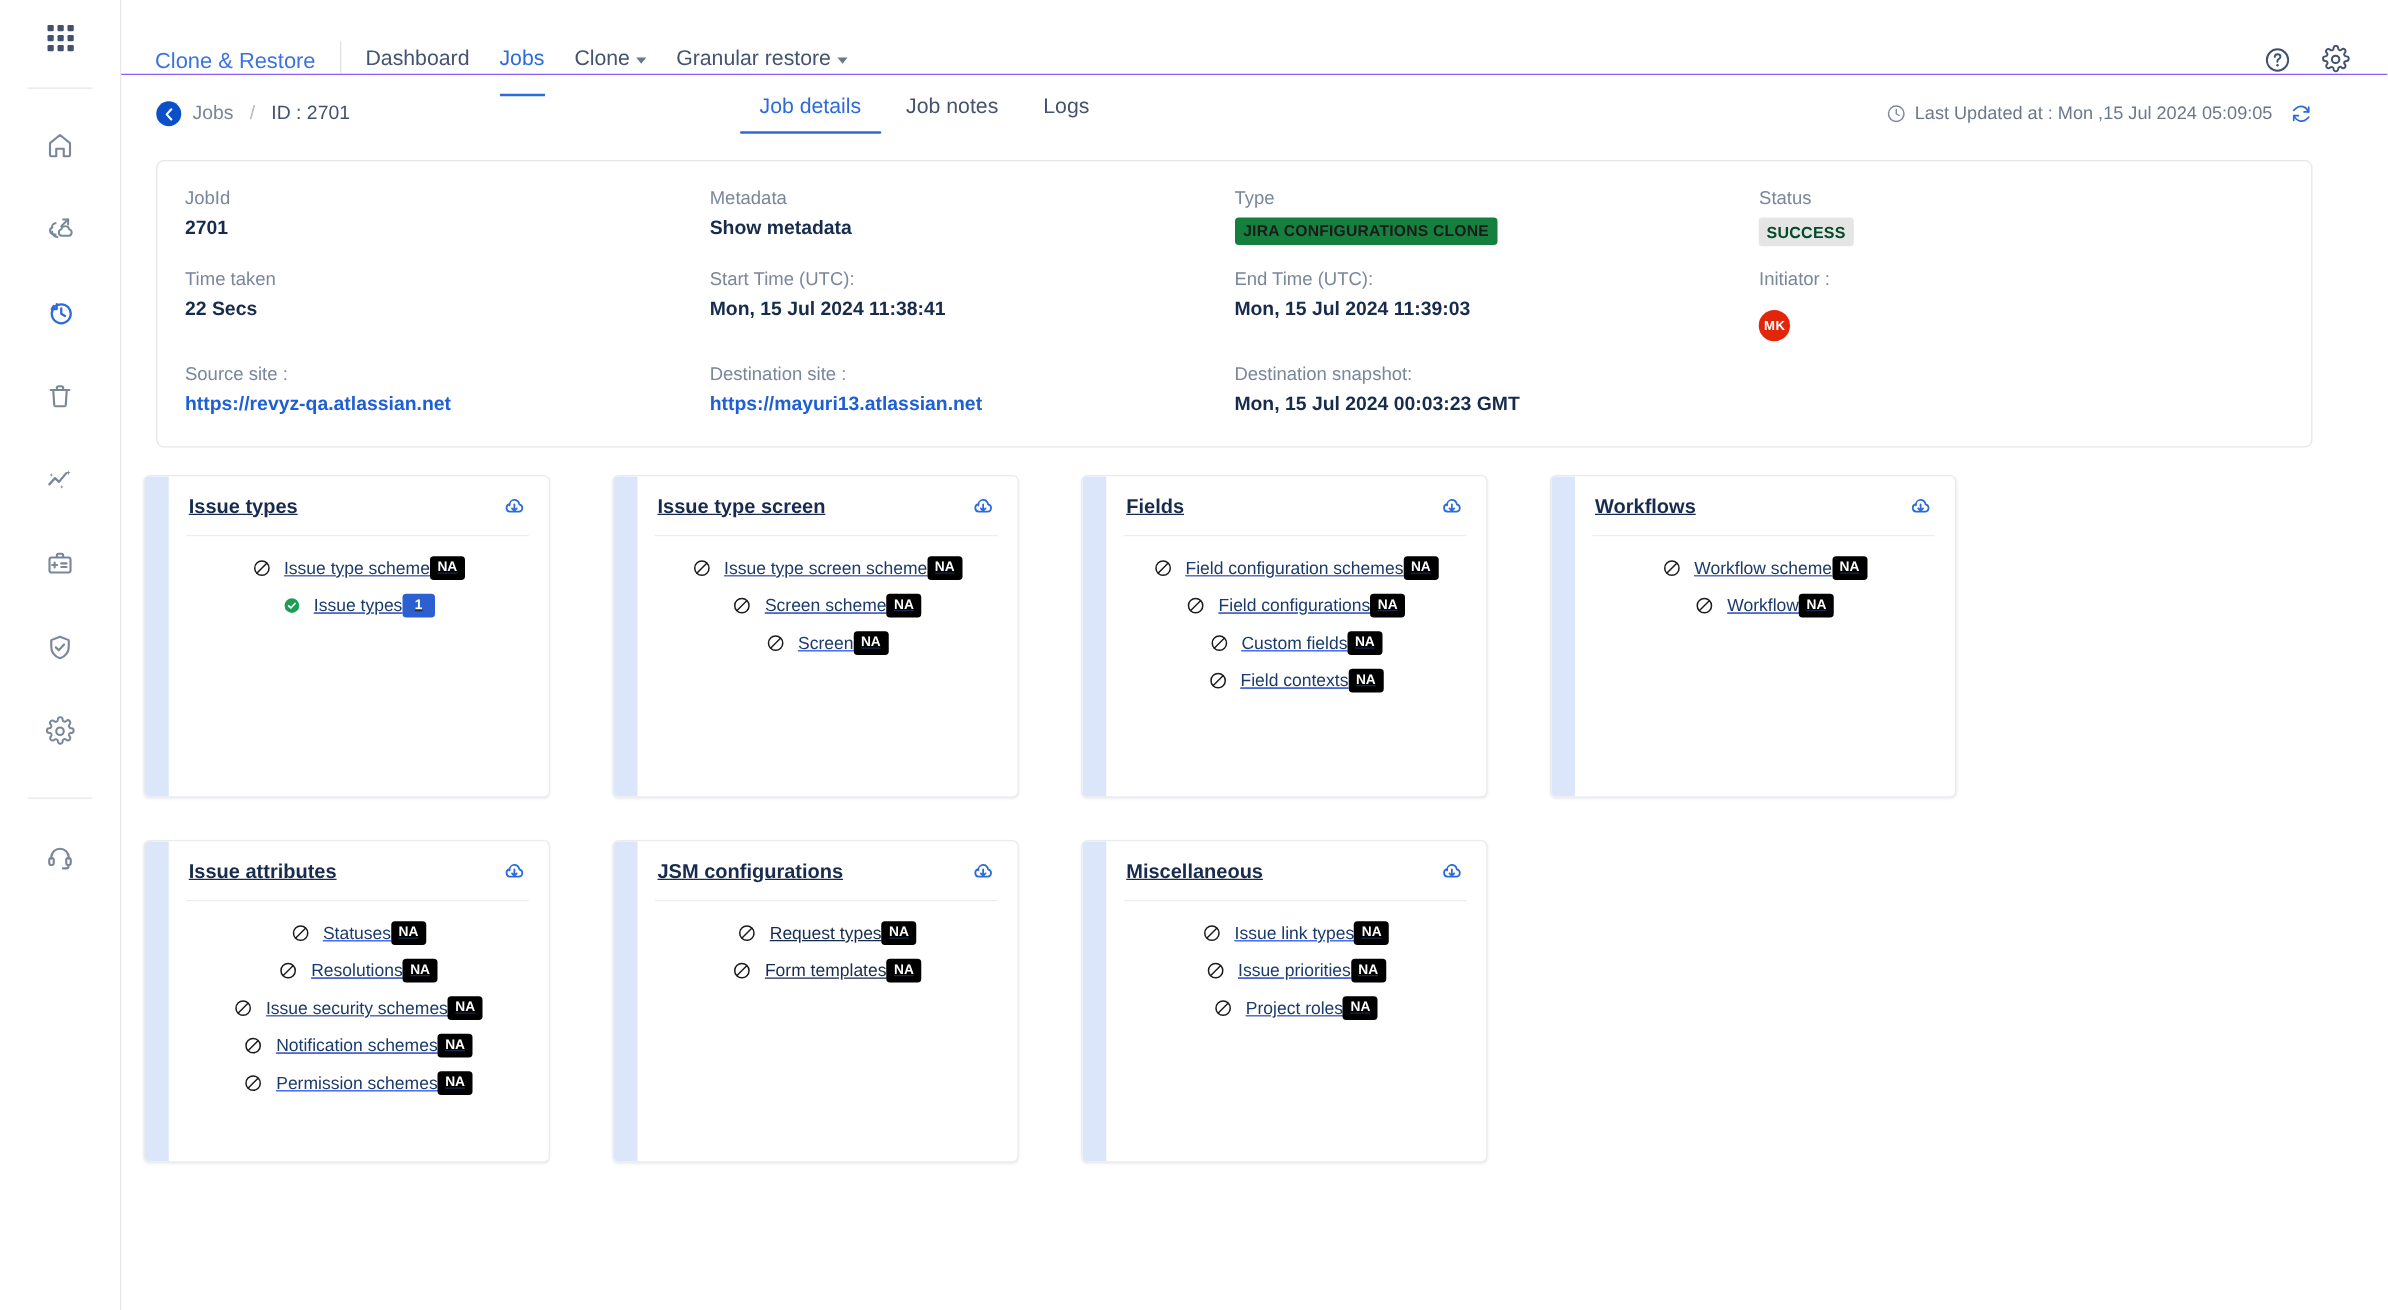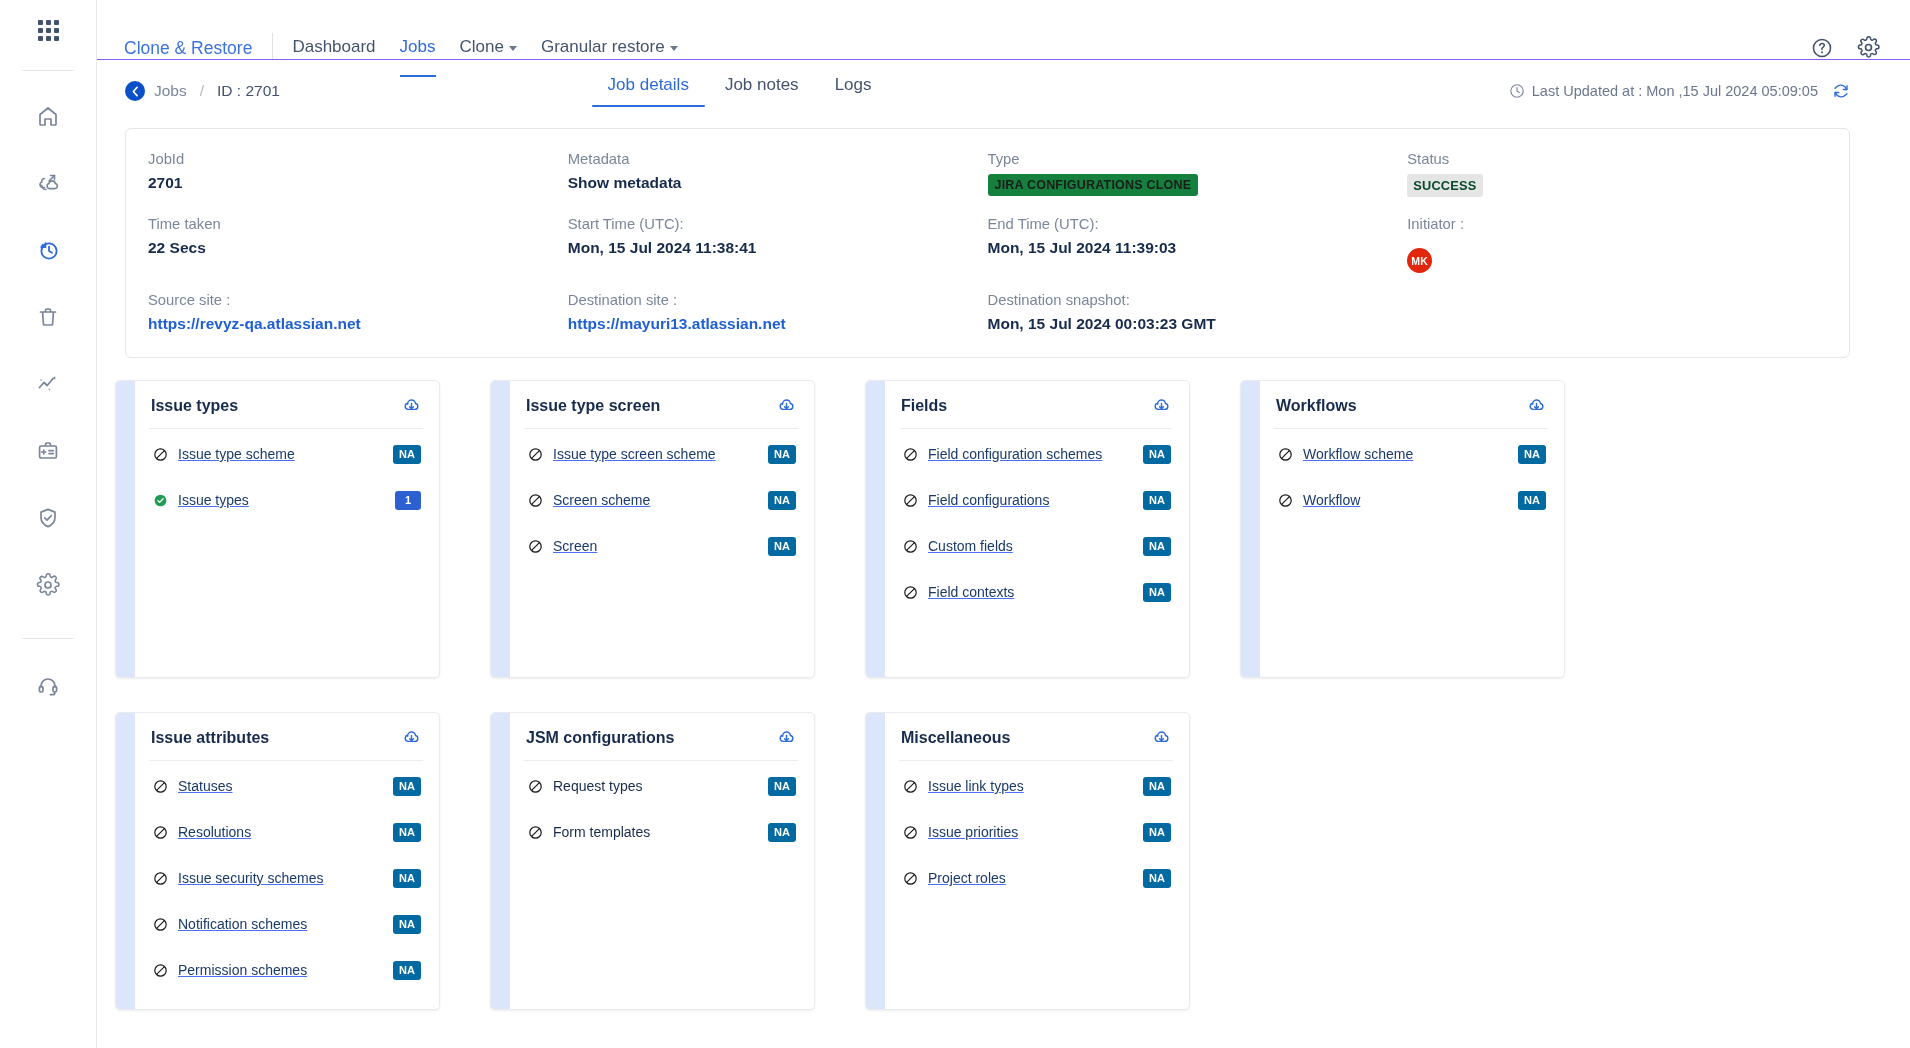--- a/index.html
+++ b/index.html
@@ -108,46 +108,47 @@
   .avatar {
     width: 25px; height: 25px; border-radius: 50%; background: #e1260b;
     color: #fff; font-size: 10.5px; font-weight: 700;
     display: flex; align-items: center; justify-content: center; letter-spacing: .3px; margin-top: 16px;
   }
 
   
   .cards { display: flex; flex-wrap: wrap; gap: 0; padding: 22px 0 0 18px; }
   .card-wrap { width: 375px; margin: 0 0 34px 0; display: flex; }
   .card {
-    display: flex; width: 325px; height: 298px;
+    display: flex; width: 325px; height: 258px;
     border-radius: 5px; overflow: hidden; background: #fff;
     border: 1px solid #e9ebef;
     box-shadow: 0 1px 2px rgba(9,30,66,.08);
+    text-decoration: underline;
   }
   .card-accent { width: 19px; background: #dce6fb; flex: 0 0 19px; }
   .card-body { flex: 1; display: flex; flex-direction: column; padding: 0 16px 0 14px; min-width: 0; }
   .card-head {
     display: flex; align-items: center; justify-content: space-between;
     padding: 15px 2px 13px 2px; border-bottom: 1px solid #ebedf0;
   }
   .card-title { font-size: 16px; font-weight: 700; color: #172b4d; }
   .dl-icon { cursor: pointer; display: flex; }
-  .card-rows { padding-top: 10px; display: flex; flex-direction: column; gap: 16px; }
+  .card-rows { padding-top: 10px; display: flex; flex-direction: column; gap: 0; align-items: center; }
   .row {
     display: flex; align-items: center; height: 30px; padding: 0 2px;
   }
   .row-icon { flex: 0 0 18px; display: flex; align-items: center; justify-content: center; margin-right: 9px; }
   .row-label {
     font-size: 14px; color: #1a3a6b; text-decoration: underline;
     text-decoration-color: #4c6ef5; cursor: pointer; white-space: nowrap;
   }
   .row-label.plain { color: #172b4d; text-decoration: none; cursor: default; }
   .row-badge {
     margin-left: auto; min-width: 26px; height: 19px; border-radius: 3px;
-    background: #0369a1; color: #fff; font-size: 11px; font-weight: 700;
+    background: #000000; color: #fff; font-size: 11px; font-weight: 700;
     display: flex; align-items: center; justify-content: center; padding: 0 6px;
   }
   .row-badge.num { background: #2c5fd0; }
 </style>
 </head>
 <body>
 
 <div class="app">
 
   <div class="rail">

